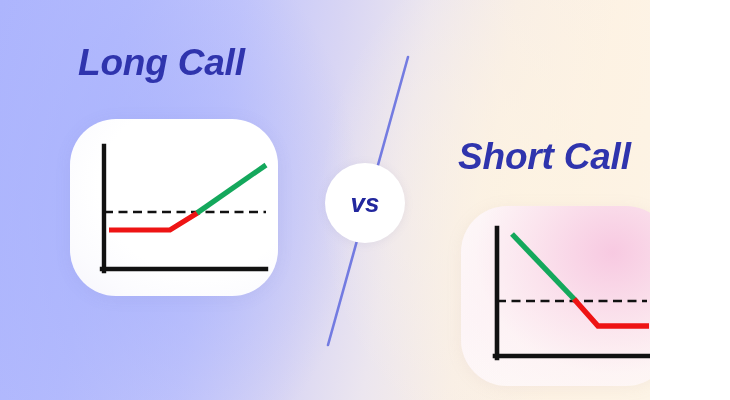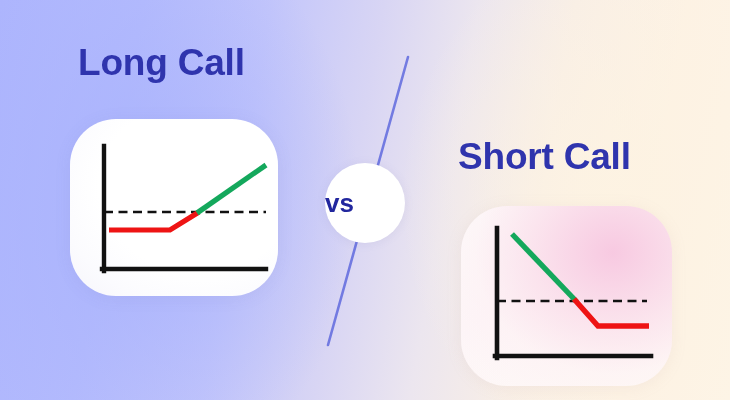--- a/index.html
+++ b/index.html
@@ -8,32 +8,33 @@
   }
   body {
     width: 730px;
     height: 400px;
     overflow: hidden;
     font-family: "Liberation Sans", sans-serif;
   }
 
   #stage {
     position: relative;
-    width: 730px;
+    width: 650px;
     height: 400px;
     overflow: hidden;
     background: linear-gradient(100deg,
         #adb5fd 0%,
         #b4bbfd 18%,
         #c3c6fb 34%,
         #d8d5f4 48%,
         #ece6ef 60%,
         #f8eee6 72%,
         #fdf2e4 86%,
         #fdf4e6 100%);
+    font-style: italic;
   }
 
   
   #tint-left,
   #tint-right {
     position: absolute;
     pointer-events: none;
   }
   #tint-left {
     left: -60px; top: -80px;
@@ -77,20 +78,21 @@
   #vs-badge {
     position: absolute;
     left: 325px;
     top: 163px;
     width: 80px;
     height: 80px;
     border-radius: 50%;
     background: #ffffff;
     display: flex;
     align-items: center;
+    justify-content: center;
     box-shadow: 0 1px 10px rgba(110,110,170,0.10);
   }
   #vs-label {
     font-size: 26px;
     font-weight: bold;
     color: #22279e;
     letter-spacing: 0px;
     line-height: 1;
   }
 

